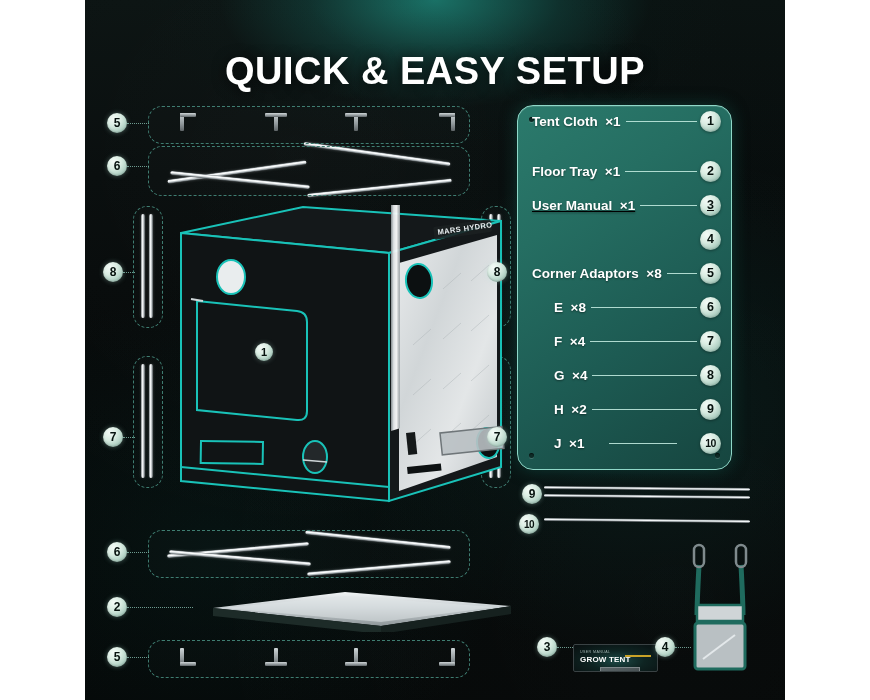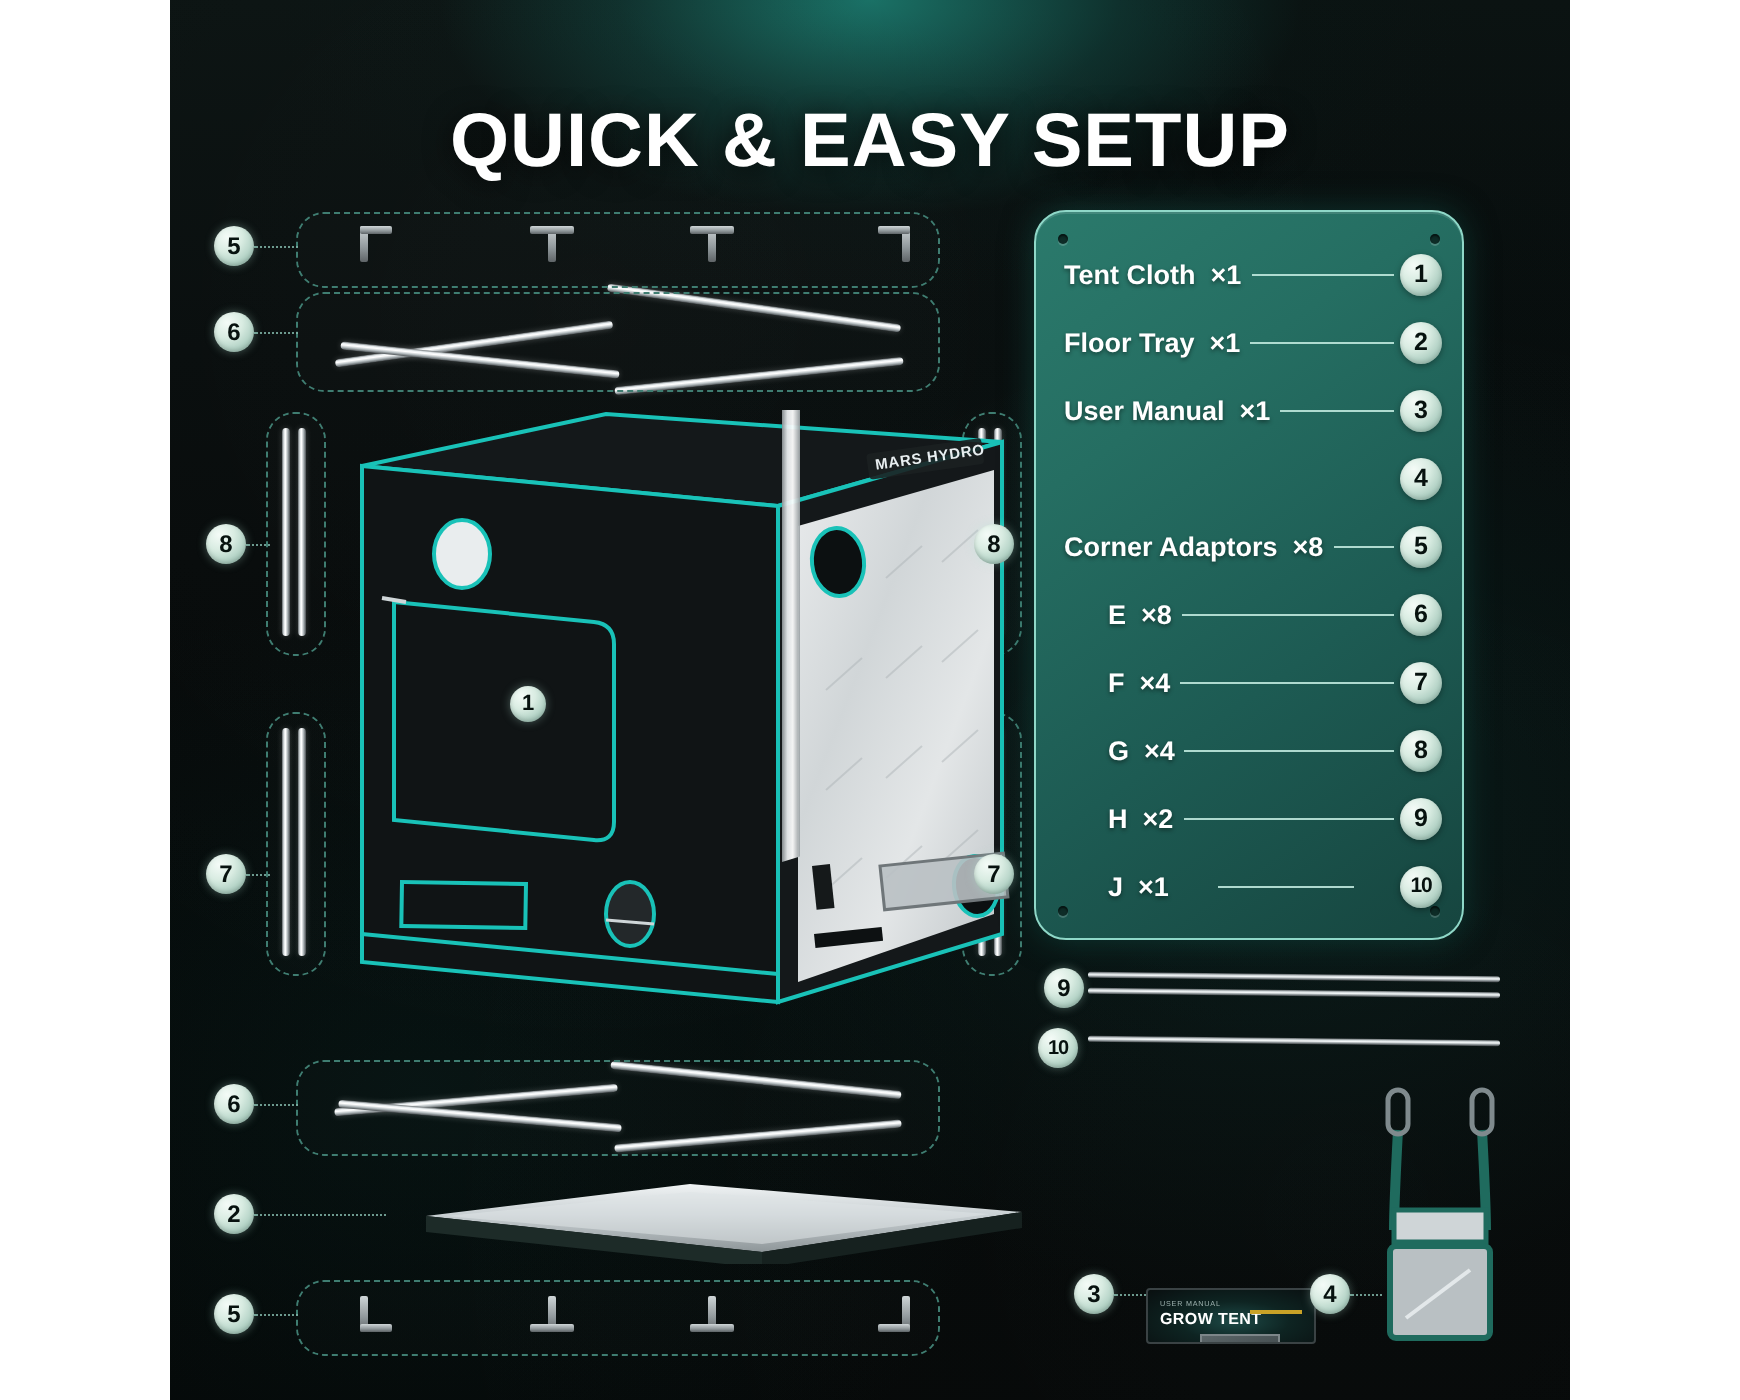--- a/index.html
+++ b/index.html
@@ -287,31 +287,31 @@
       <i style="left:18px;top:0;width:4px;height:18px;"></i>
         <i style="left:6px;top:14px;width:16px;height:4px;"></i>
     </div>
 
     <div id="panel">
       <div class="screw" style="left:11px;top:11px;"></div>
       <div class="screw" style="right:11px;top:11px;"></div>
       <div class="screw" style="left:11px;bottom:11px;"></div>
       <div class="screw" style="right:11px;bottom:11px;"></div>
       <div id="panel-rows">
-          <div class="prow" style="top: 18px; text-align: center;">
+          <div class="prow" style="top: 2px; text-align: center;">
             <div class="plabel">Tent Cloth&nbsp;&nbsp;×1</div>
             <div class="pline"></div>
             <div class="pbadge">1</div>
           </div>
           <div class="prow" style="top: 52px;">
             <div class="plabel">Floor Tray&nbsp;&nbsp;×1</div>
             <div class="pline"></div>
             <div class="pbadge">2</div>
           </div>
-          <div class="prow" style="top: 86px;">
+          <div class="prow" style="top: 86px; text-decoration: underline;">
             <div class="plabel">User Manual&nbsp;&nbsp;×1</div>
             <div class="pline"></div>
             <div class="pbadge">3</div>
           </div>
           <div class="prow" style="top: 120px;">
             <div class="pline" style="border-top: none;"></div>
             <div class="pbadge">4</div>
           </div>
           <div class="prow" style="top: 154px;">
             <div class="plabel">Corner Adaptors&nbsp;&nbsp;×8</div>

